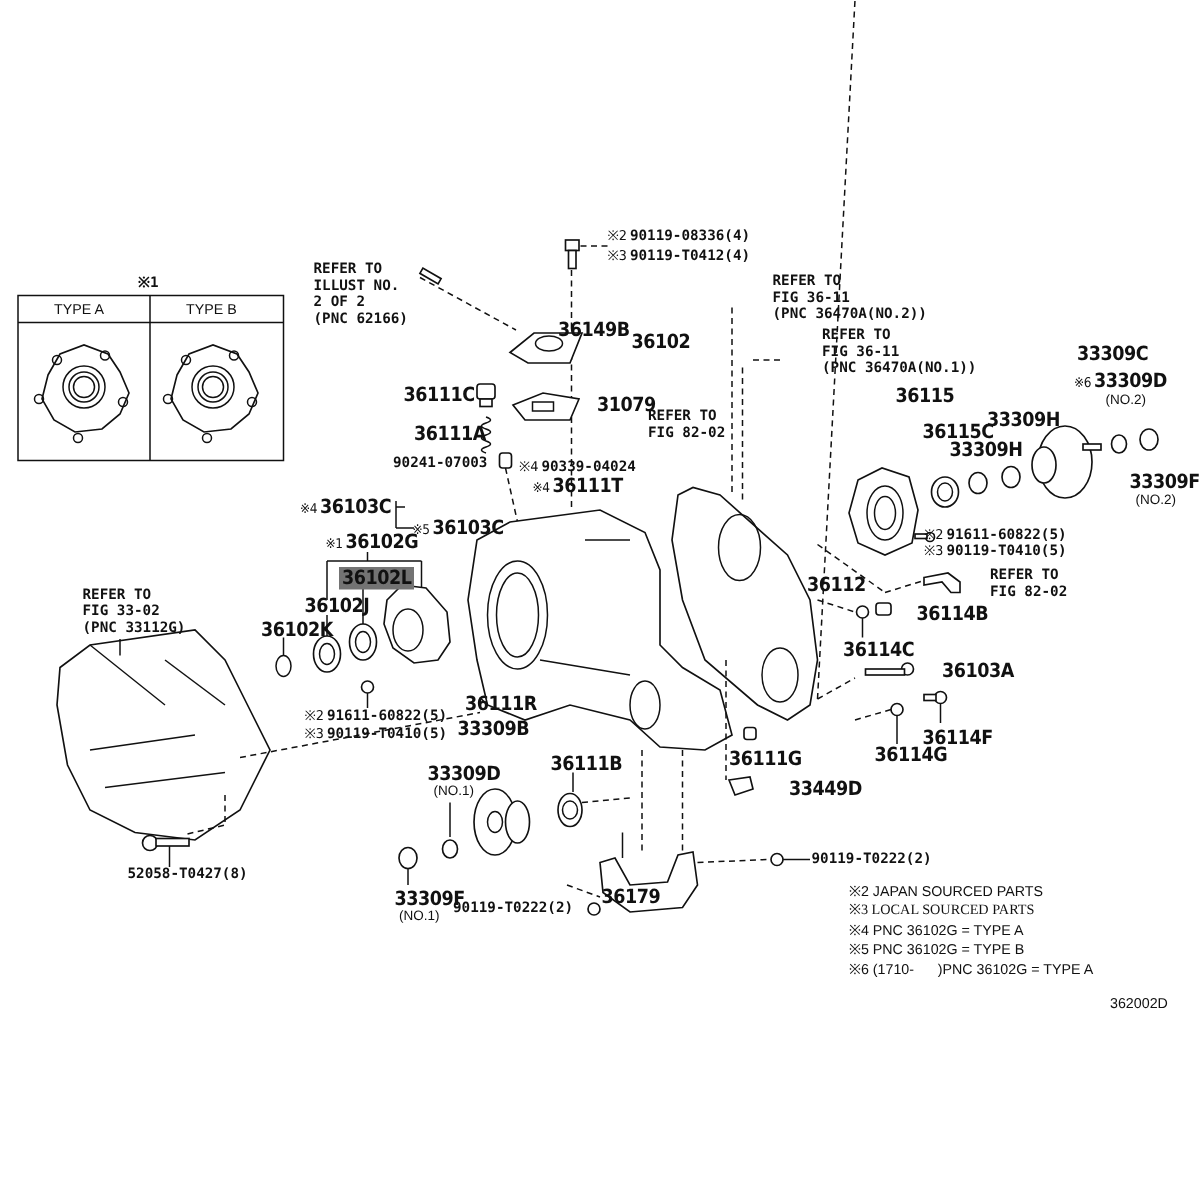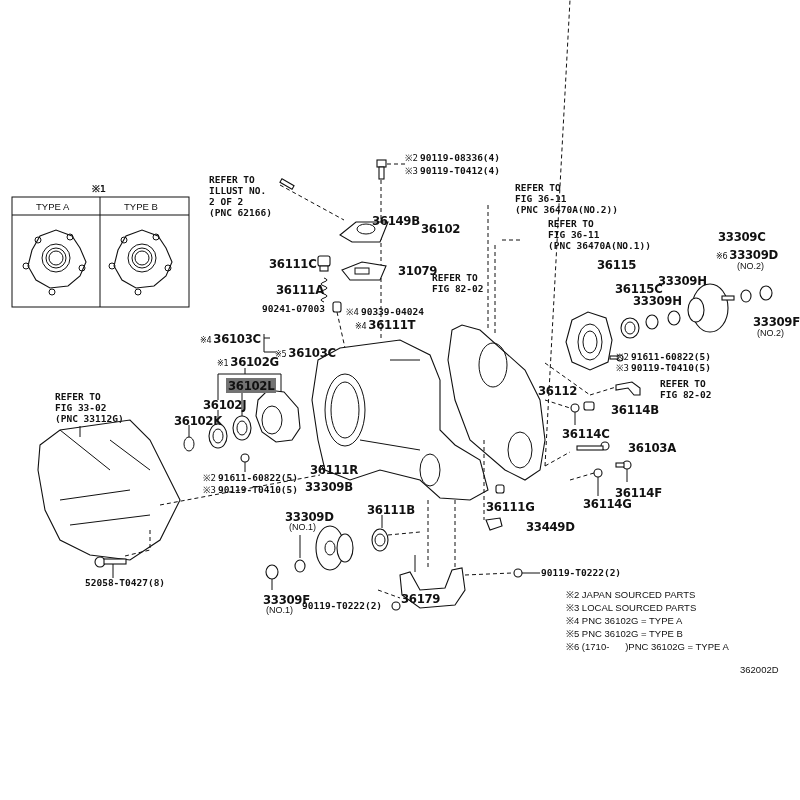--- a/index.html
+++ b/index.html
@@ -331,18 +331,18 @@
 <div class="lbl sub" style="left:289px;top:523px;">(NO.1)</div>
 <div class="lbl pn" style="left:367px;top:503px;">36111B</div>
 <div class="lbl pn" style="left:401px;top:554px;margin-top:38px;">36179</div>
 <div class="lbl sm" style="left:541px;top:568px;">90119-T0222(2)</div>
 <div class="lbl pn" style="left:263px;top:593px;">33309F</div>
 <div class="lbl sub" style="left:266px;top:606px;">(NO.1)</div>
 <div class="lbl sm" style="left:302px;top:601px;">90119-T0222(2)</div>
 <div class="lbl sm" style="left:85px;top:578px;">52058-T0427(8)</div>
 
 <div class="lbl note" style="left:566px;top:590px;">※2 JAPAN SOURCED PARTS</div>
-<div class="lbl note" style="left:566px;top:603px;">※3 LOCAL SOURCED PARTS</div>
+<div class="lbl note" style="left:566px;top:603px;font-family:Liberation Serif, serif;">※3 LOCAL SOURCED PARTS</div>
 <div class="lbl note" style="left:566px;top:616px;">※4 PNC 36102G = TYPE A</div>
 <div class="lbl note" style="left:566px;top:629px;">※5 PNC 36102G = TYPE B</div>
 <div class="lbl note" style="left:566px;top:642px;white-space:pre;">※6 (1710-      )PNC 36102G = TYPE A</div>
 
 <div class="lbl note" style="left:740px;top:665px;">362002D</div>
 
 </body></html>

